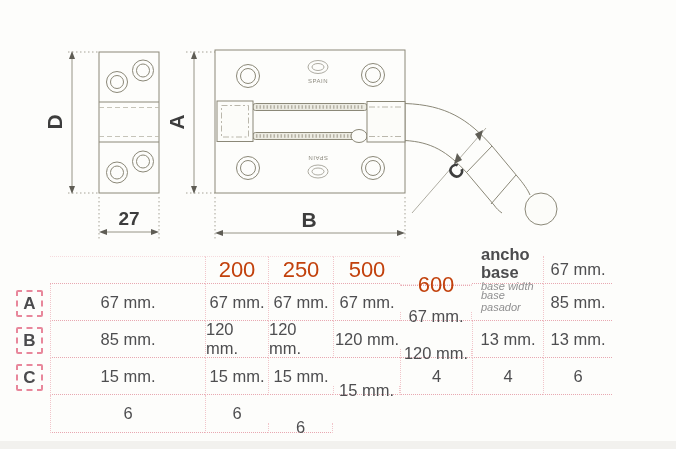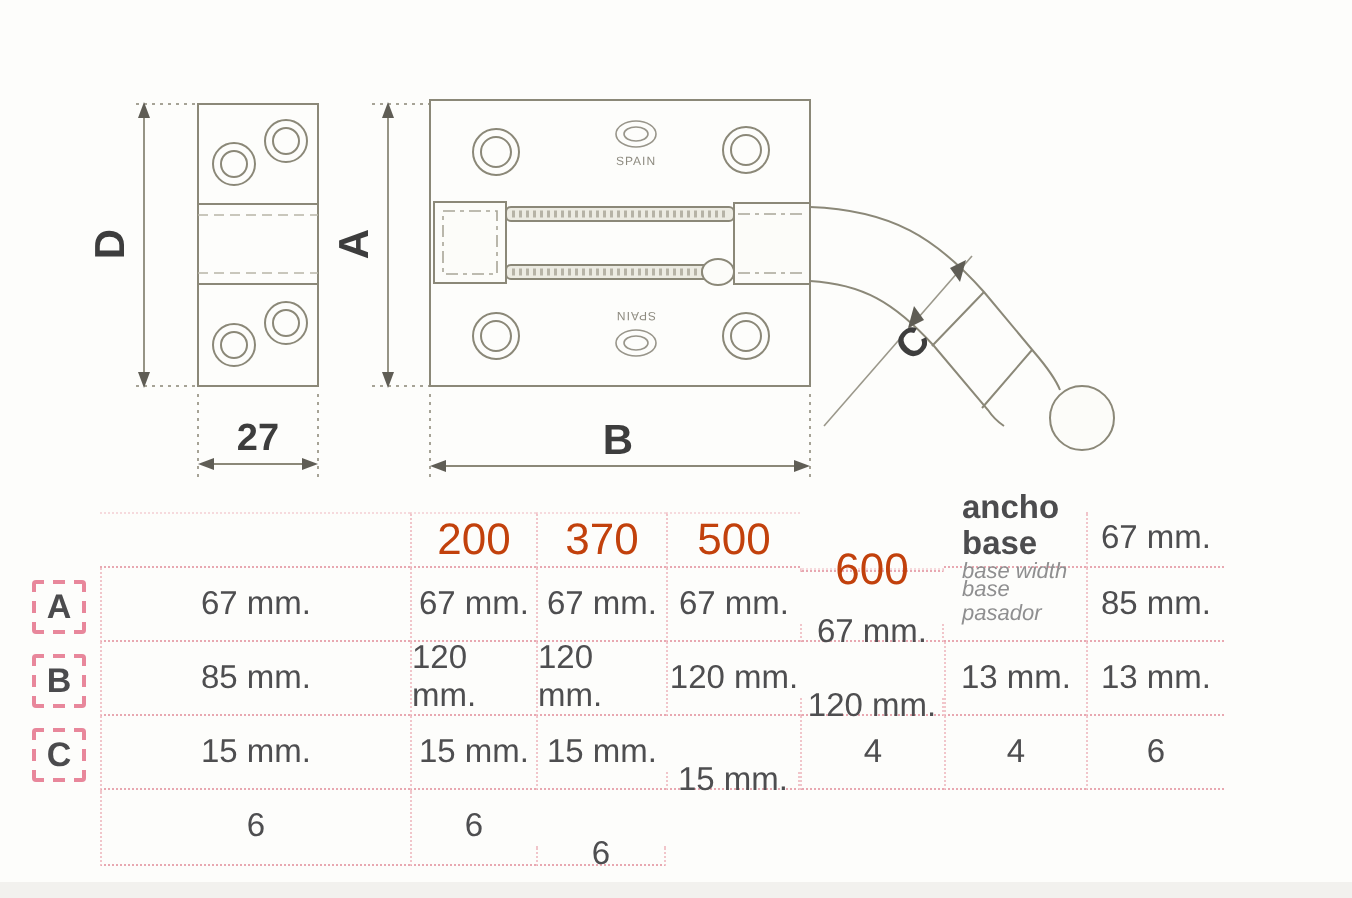--- a/index.html
+++ b/index.html
@@ -151,21 +151,21 @@
   </svg>
 
   <div class="badge b1">A</div>
   <div class="badge b2">B</div>
   <div class="badge b3">C</div>
 
   <div class="spec-table">
 
     <div class="cell head labelcell"></div>
     <div class="cell head vline">200</div>
-    <div class="cell head vline">370</div>
+    <div class="cell head vline">250</div>
     <div class="cell head vline">500</div>
     <div class="cell head vline last">600</div>
 
     <div class="cell labelcell">
       <div class="lblstack">
         <span class="lbl-main">ancho base</span>
         <span class="lbl-sub">base width</span>
       </div>
     </div>
     <div class="cell vline">67 mm.</div>

